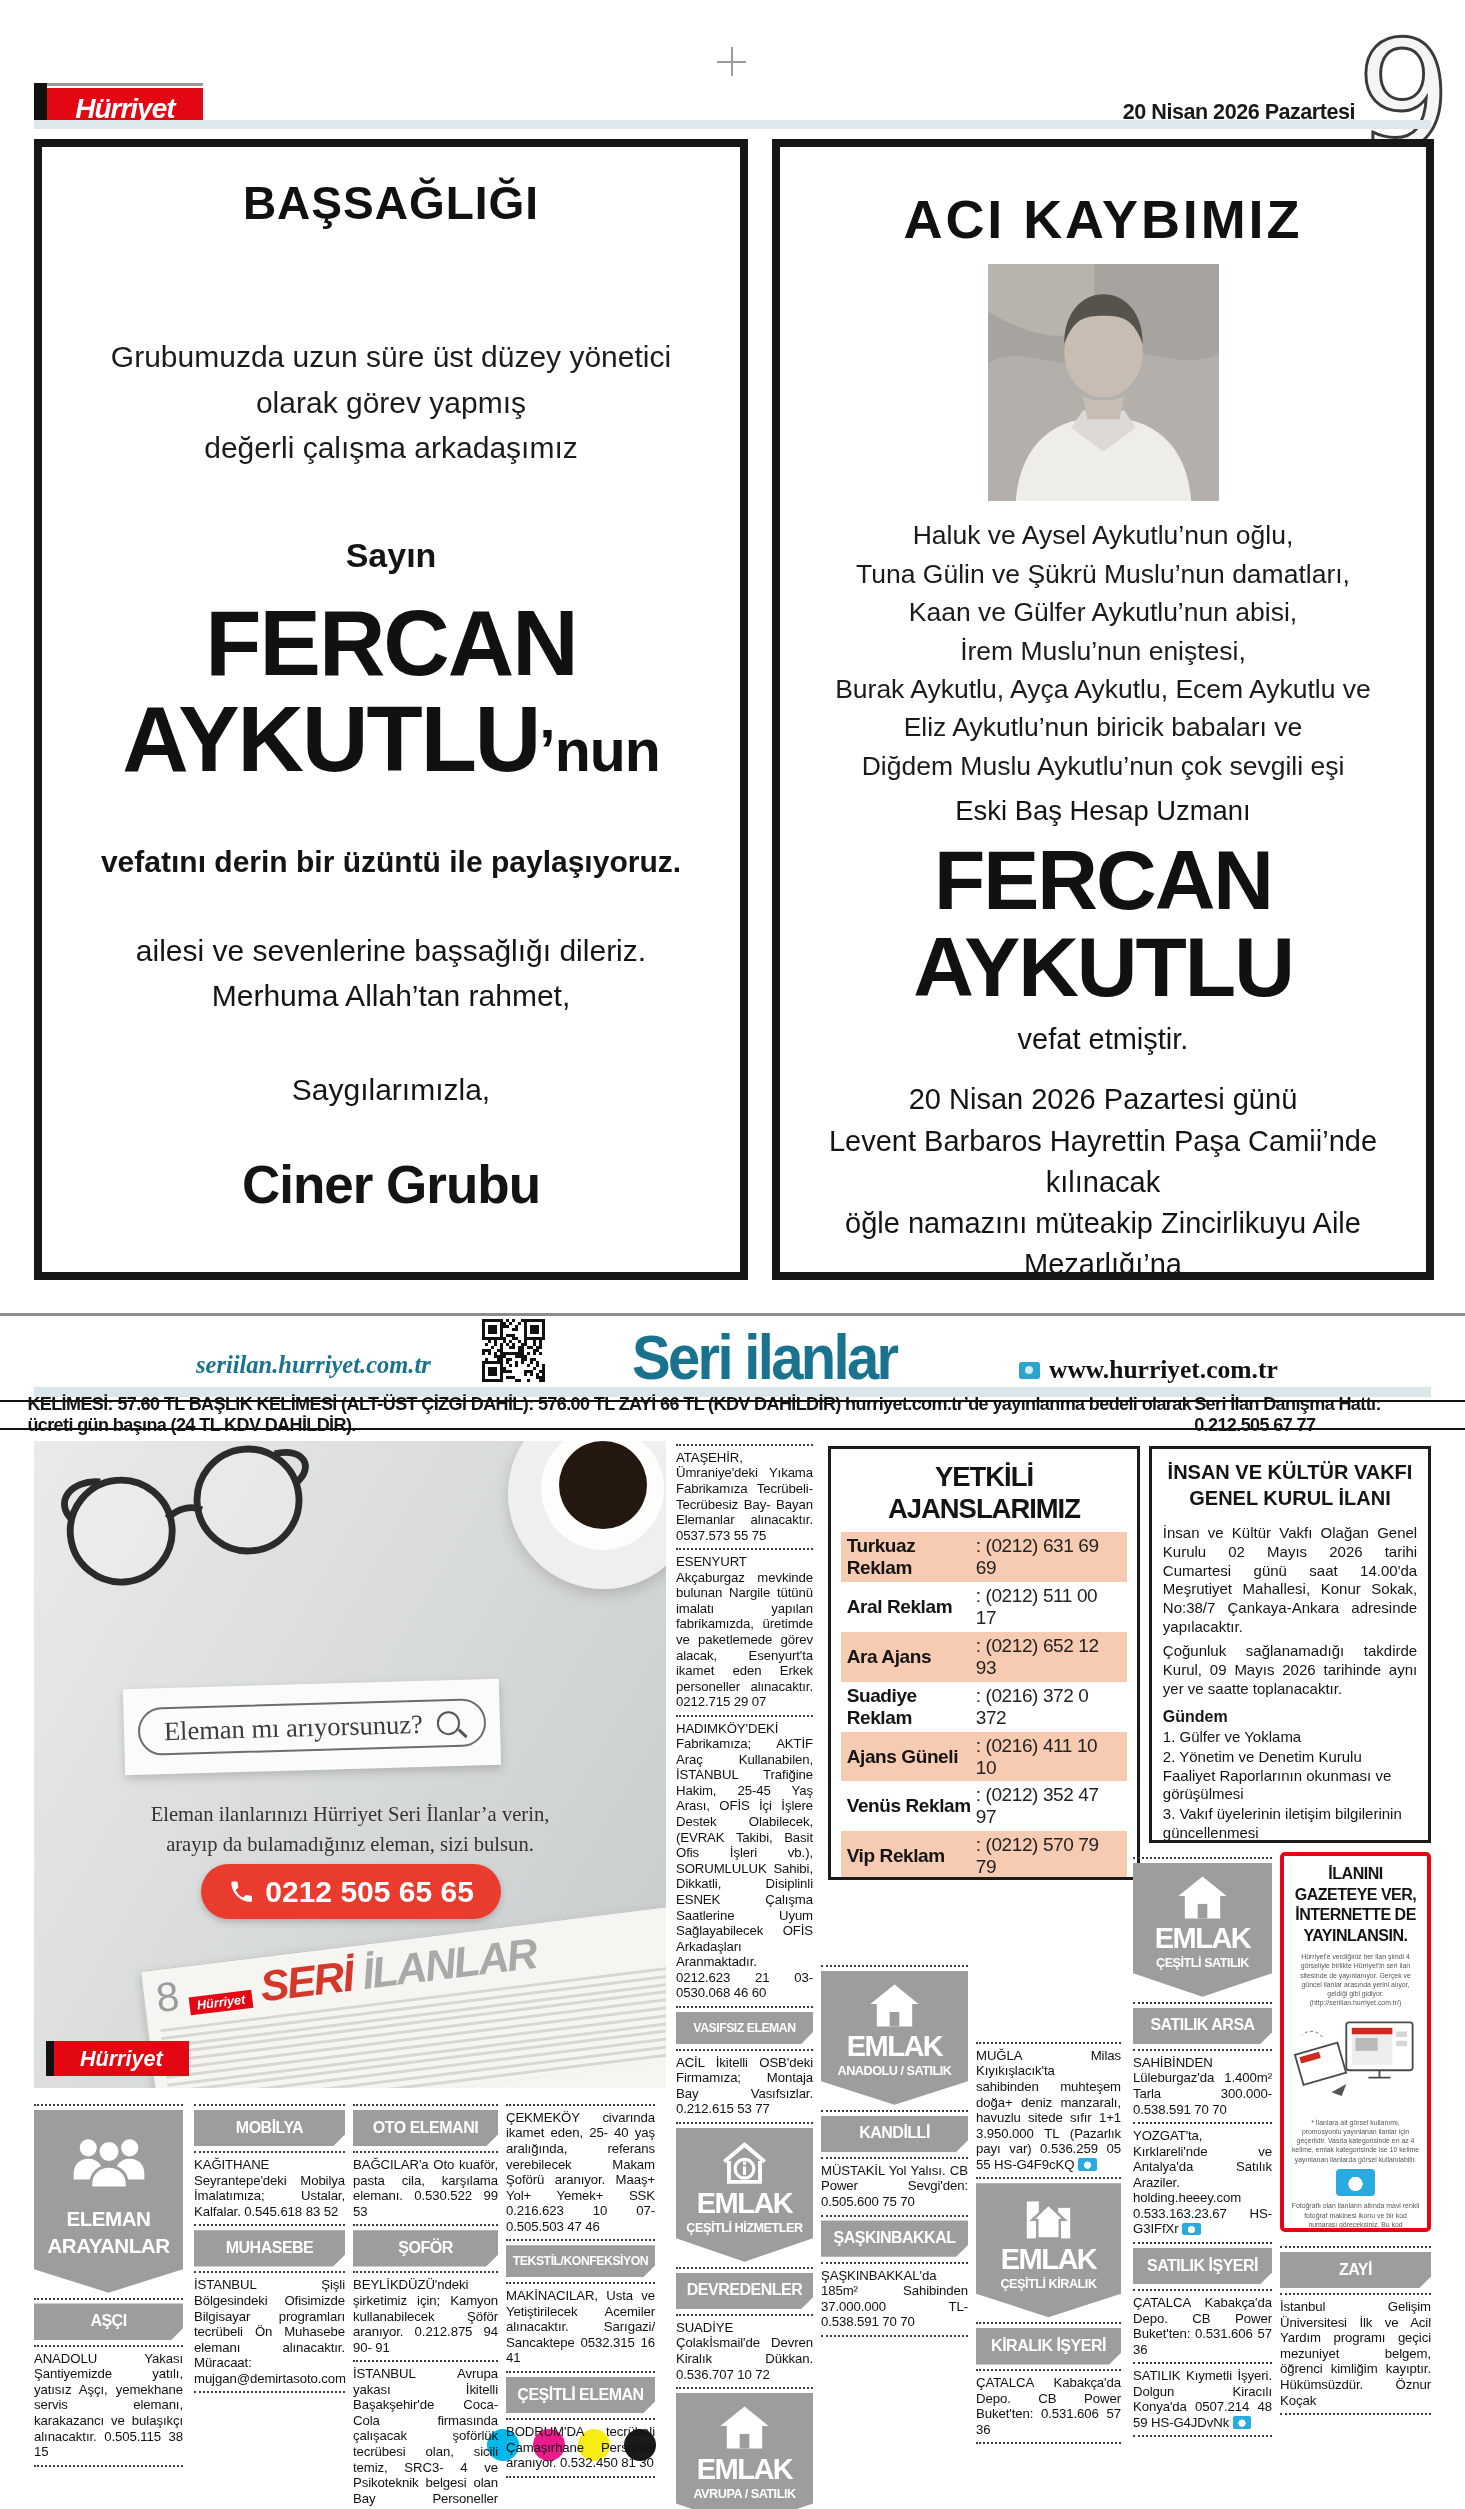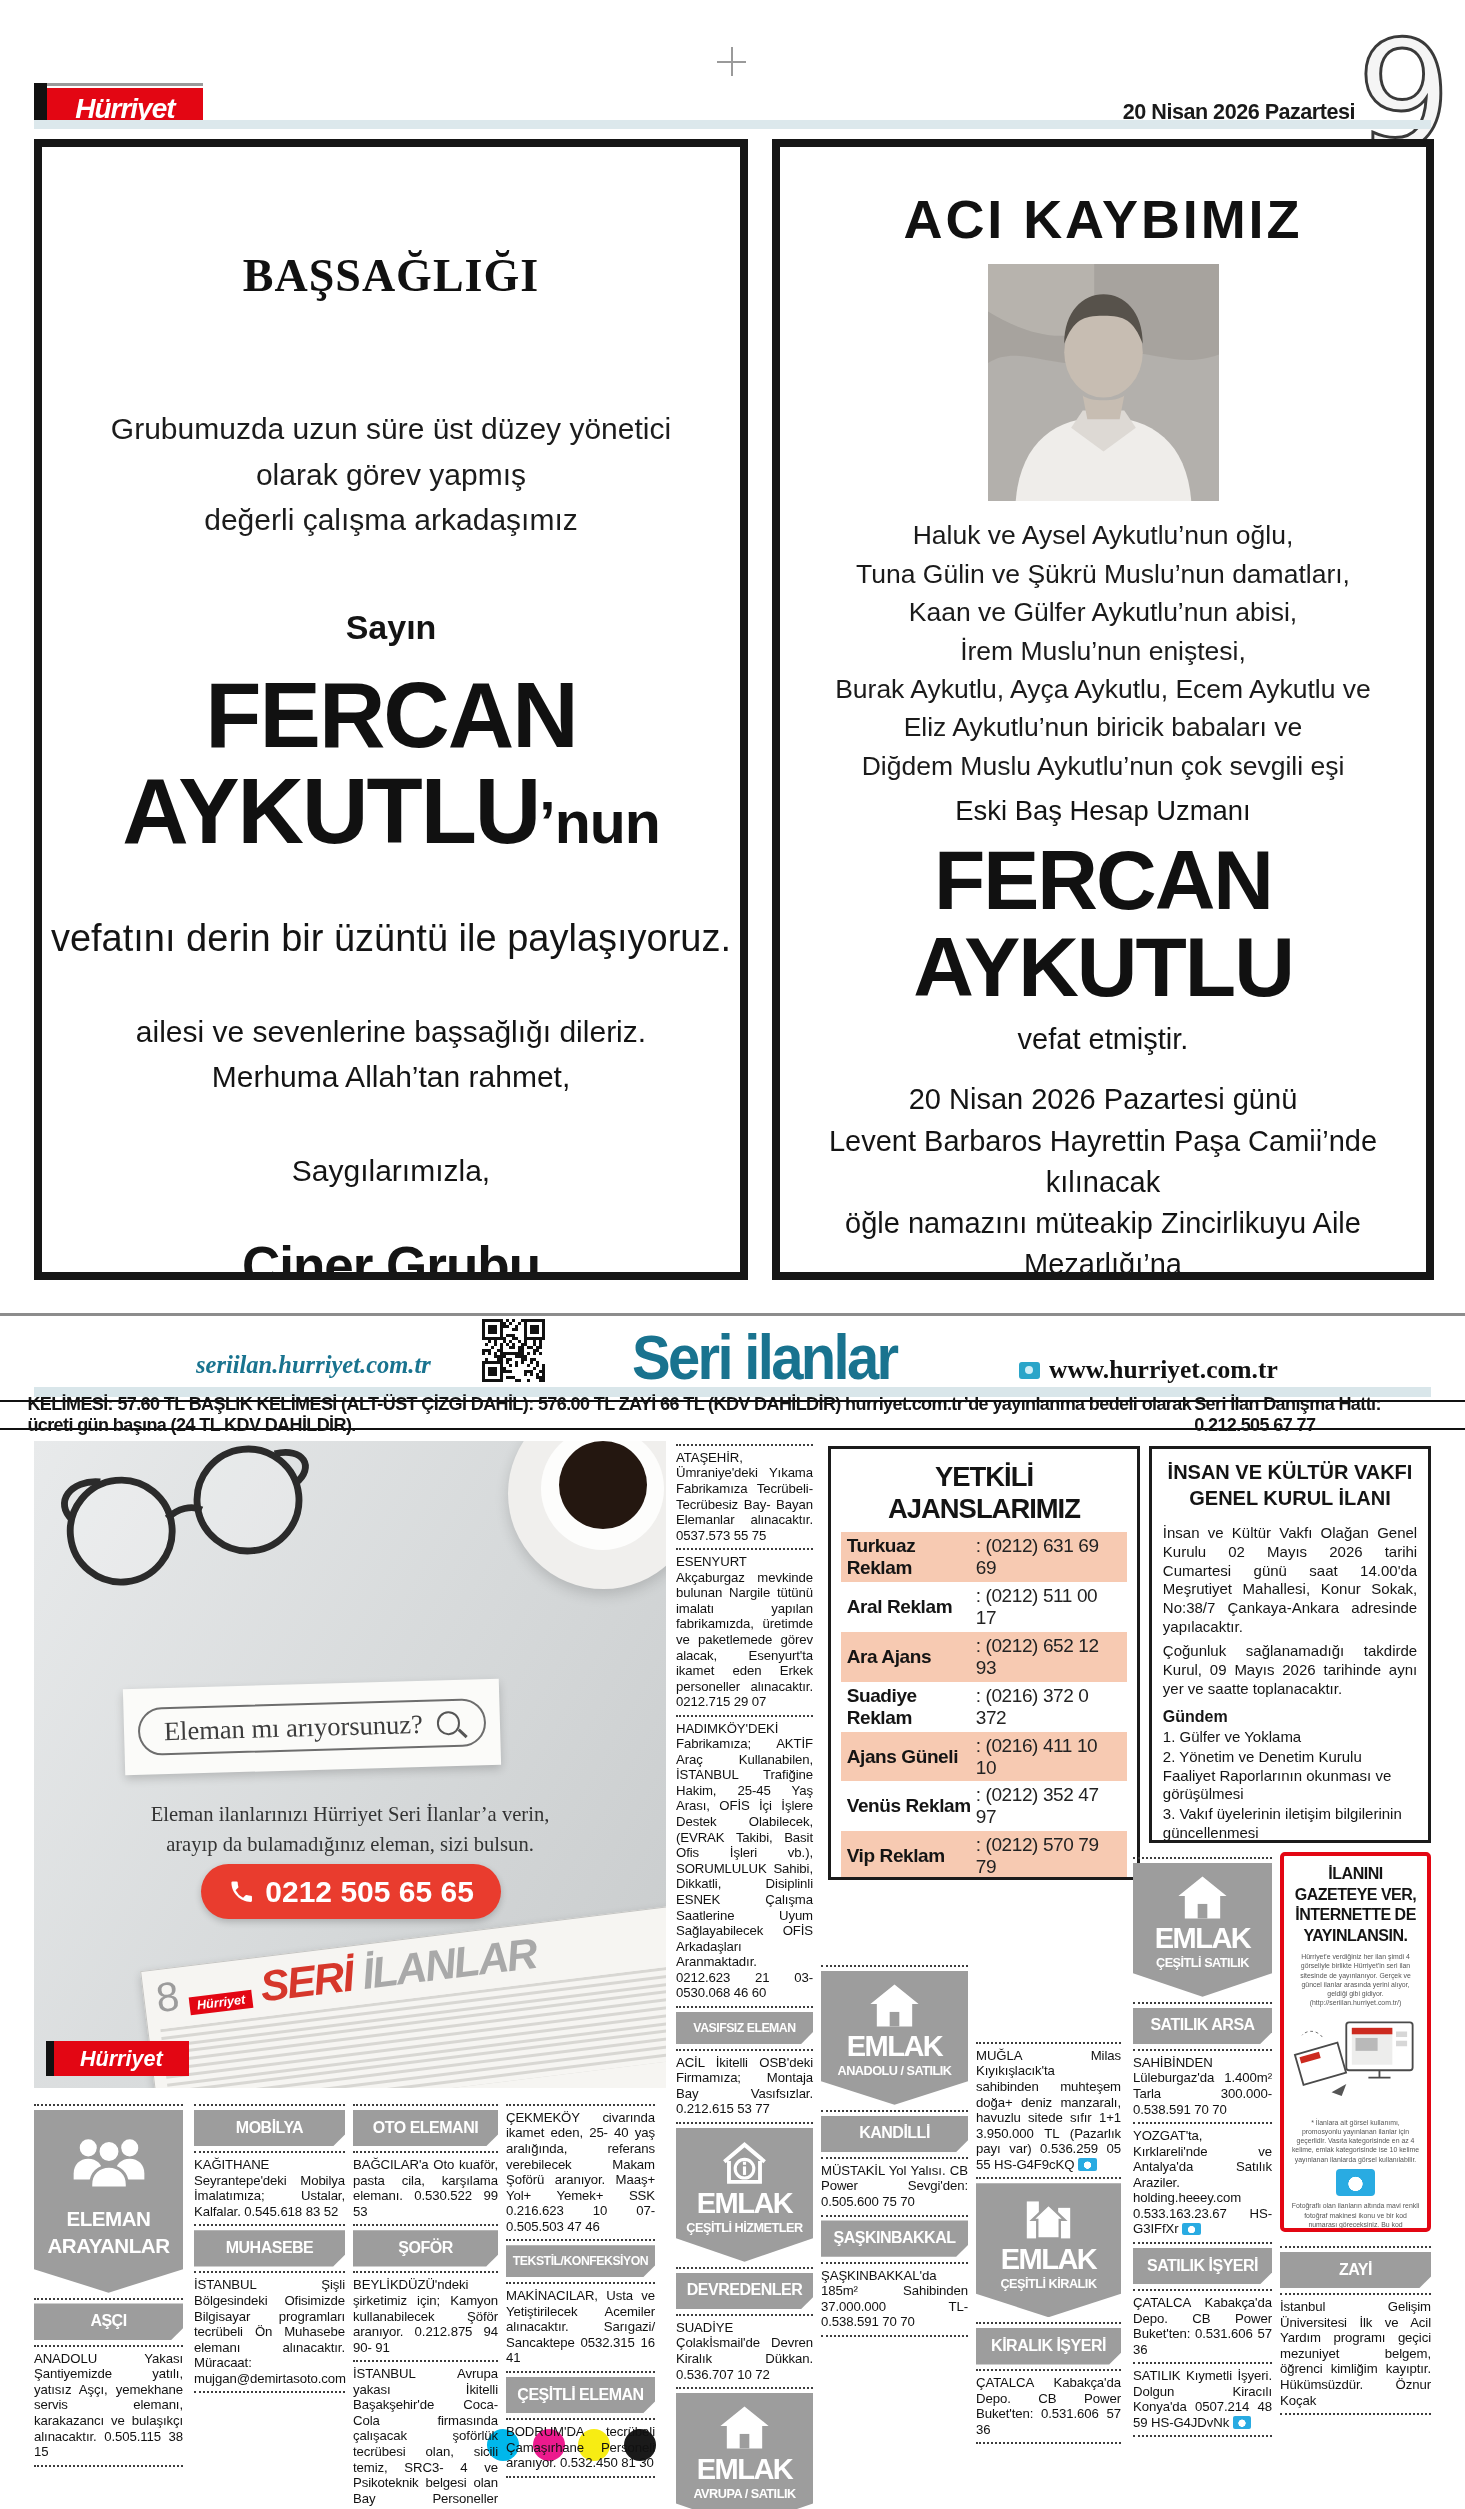--- a/index.html
+++ b/index.html
@@ -21,27 +21,27 @@
   .hdr-date{top:99px;right:110px;font-size:21.6px;font-weight:bold;letter-spacing:-0.5px;color:#1a1a1a;}
   .pageno{top:21.6px;right:13.7px;font-size:149px;line-height:1;font-weight:normal;
      color:rgba(0,0,0,0.04);-webkit-text-stroke:2.9px #3a3a3a;font-family:"DejaVu Sans",sans-serif;}
   .blueband{left:34px;top:120px;width:1397px;height:8.8px;background:#dce8ec;}
 
   
   .obit{border:8.8px solid #161616;background:#fff;overflow:hidden;text-align:center;}
   .obit-left{left:34px;top:139px;width:698px;height:1125px;}
   .obit-right{left:772px;top:139px;width:646px;height:1125px;}
   .obit h1{margin:0;font-weight:bold;color:#111;}
-  .ol-title{padding-top:102px;font-size:46px;letter-spacing:1px;font-family:Liberation Serif, serif;}
+  .ol-title{padding-top:29px;font-size:46px;letter-spacing:1px;}
   .ol-intro{margin-top:104px;font-size:30px;line-height:1.52;color:#1c1c1c;}
   .ol-sayin{margin-top:65px;font-size:34px;font-weight:bold;}
   .bigname{font-size:92px;font-weight:bold;letter-spacing:-2px;line-height:1.04;color:#111;}
   .ol-name{margin-top:21.6px;}
   .suffix{font-size:59px;letter-spacing:-1px;}
-  .ol-vefat{margin-top:57px;font-size:38px;}
+  .ol-vefat{margin-top:57px;font-size:30px;font-weight:bold;}
   .ol-merhuma{margin-top:49px;font-size:30px;line-height:1.5;}
   .ol-saygi{margin-top:55px;font-size:30px;}
   .ol-ciner{margin-top:47px;font-size:53px;font-weight:bold;letter-spacing:-1px;}
   .or-title{padding-top:41px;font-size:54px;letter-spacing:2.9px;}
   .or-photo{margin:13.7px auto 0;width:231px;height:237px;overflow:hidden;}
   .or-photo svg{width:100%;height:100%;display:block;}
   .or-family{margin-top:15.7px;font-size:26.5px;line-height:1.45;color:#1b1b1b;}
   .or-role{margin-top:9.8px;font-size:27.4px;}
   .or-name{margin-top:9.8px;font-size:84px;}
   .or-vefat{margin-top:11.8px;font-size:29px;}

